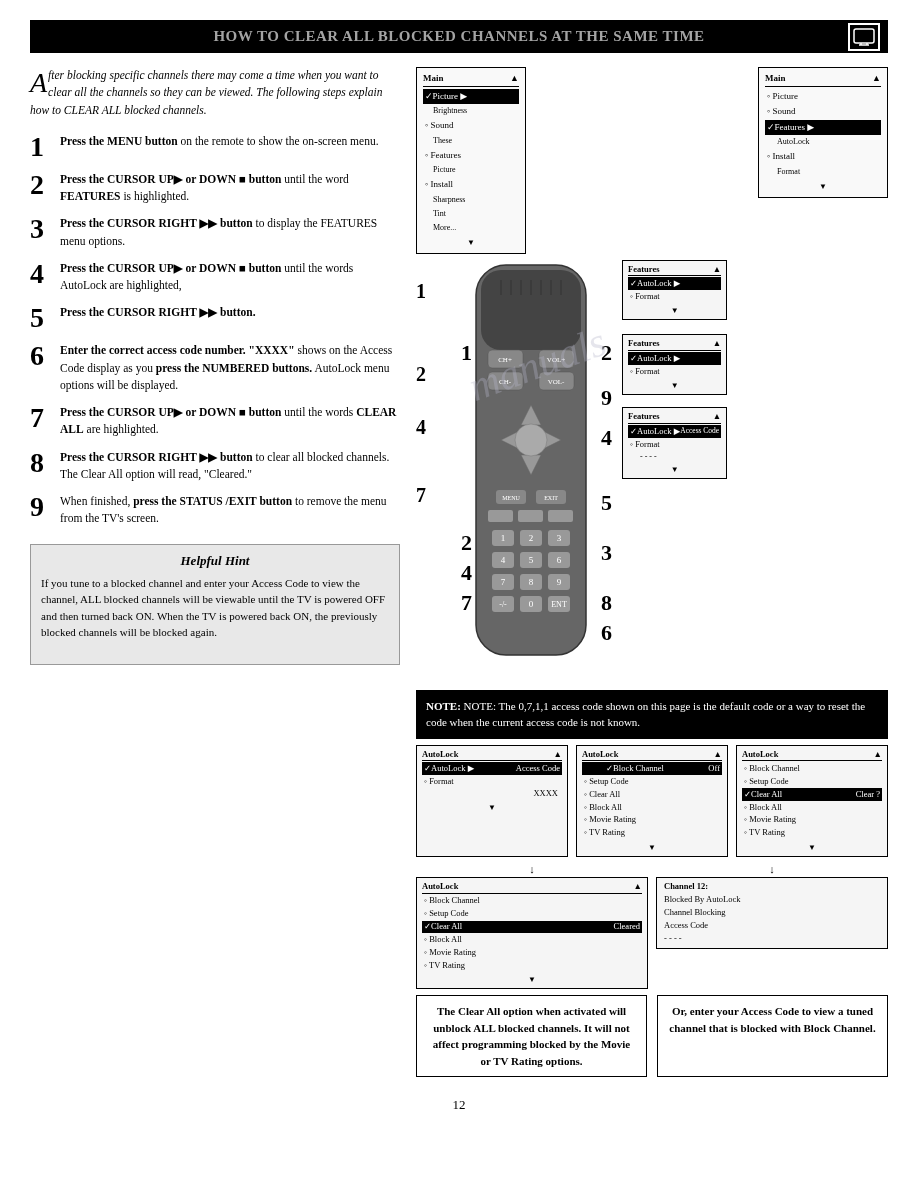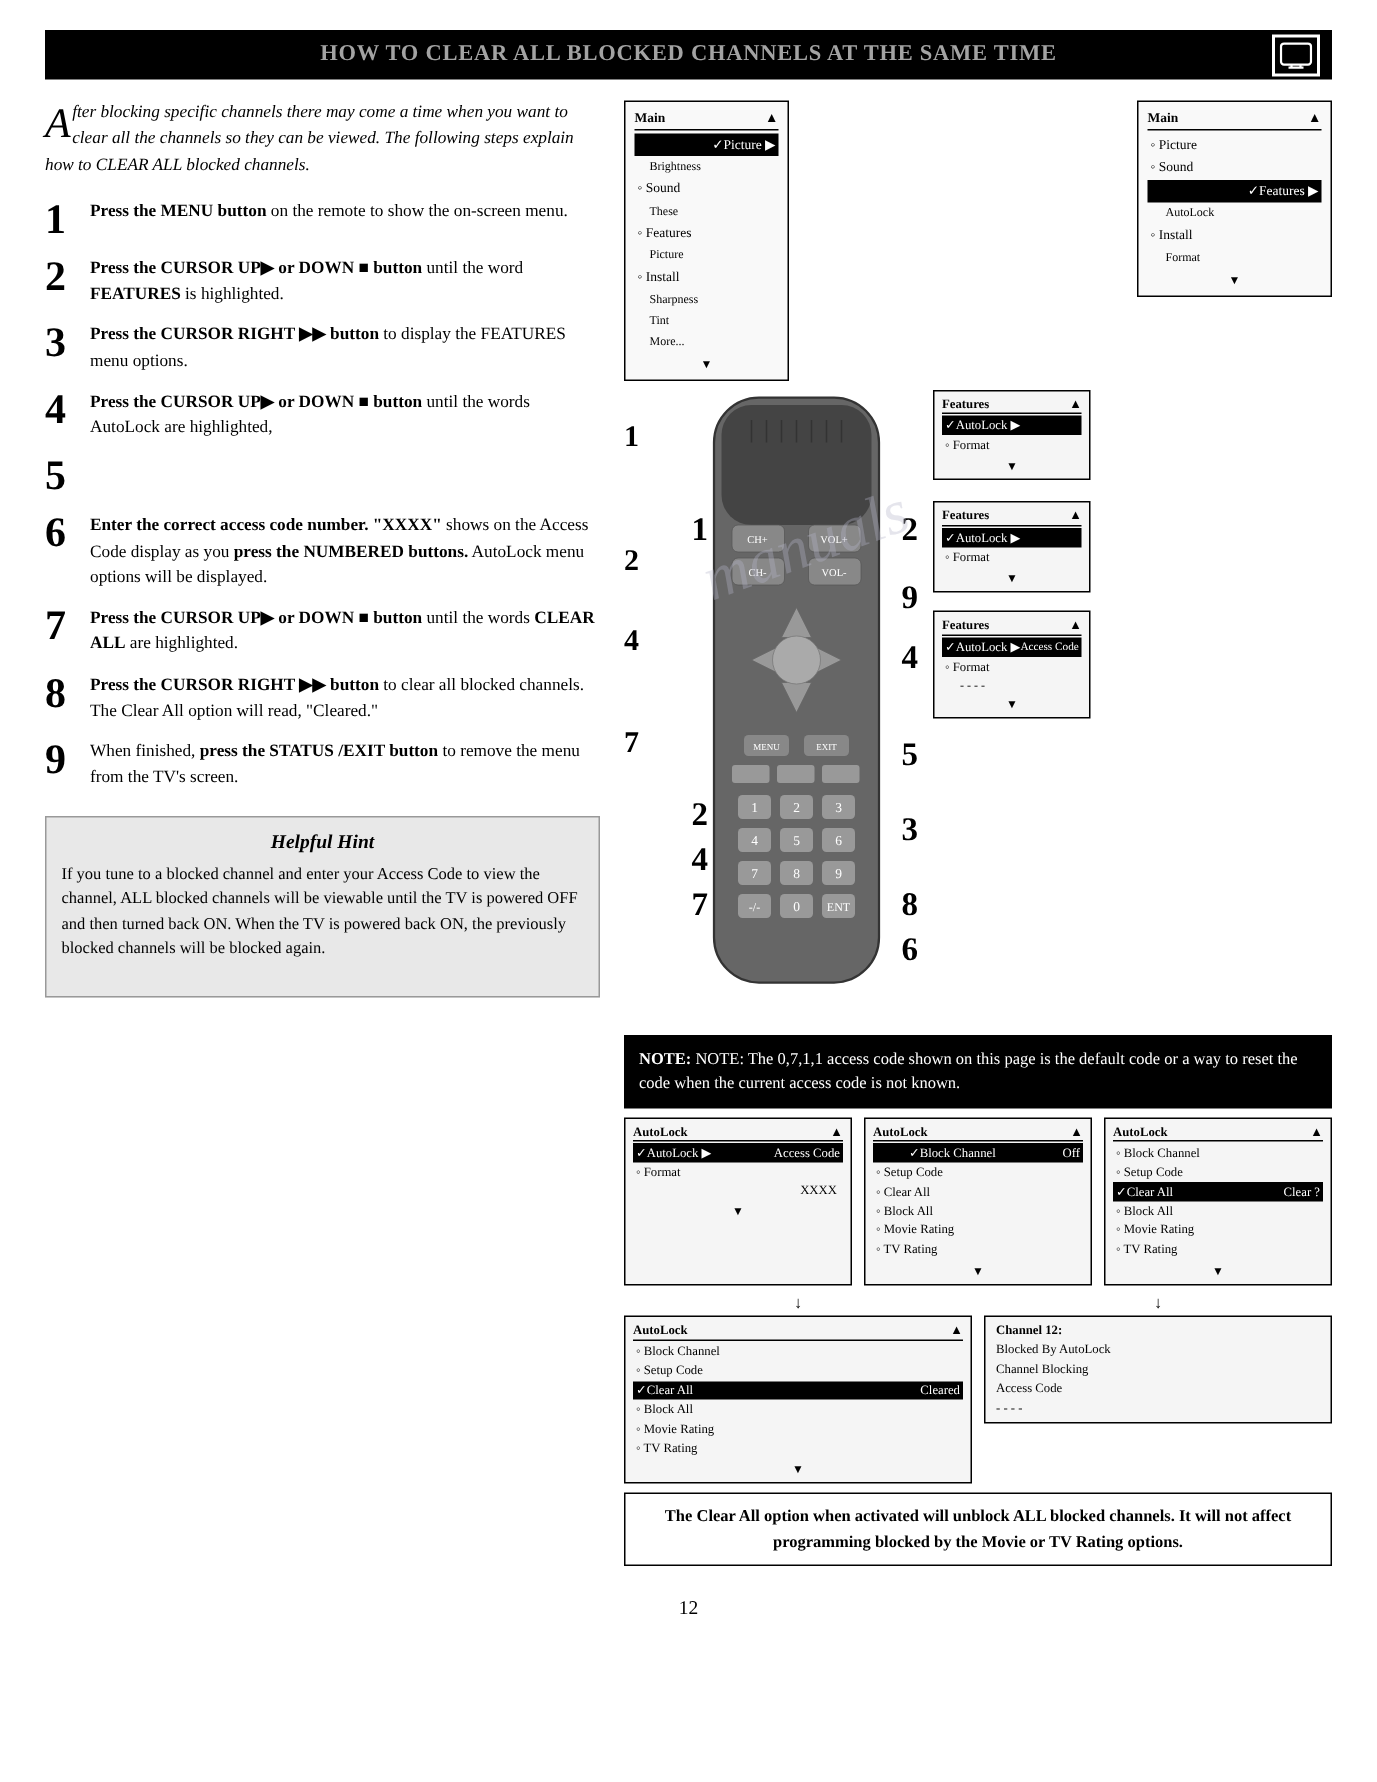--- a/index.html
+++ b/index.html
@@ -119,21 +119,20 @@
       margin-bottom: 2px;
       font-size: 9px;
     }
     .menu-screen .menu-item {
       padding: 1px 2px;
       font-size: 9px;
     }
     .menu-screen .menu-item.selected {
       background: #000;
       color: #fff;
-      text-align: right;
     }
     .menu-screen .scroll-indicator {
       text-align: center;
       font-size: 8px;
       margin-top: 2px;
     }
 
     
     .note-box {
       background: #000;
@@ -281,20 +280,21 @@
         <div class="step-text"><strong>Press the CURSOR RIGHT ▶▶ button</strong> to display the FEATURES menu options.</div>
       </li>
 
       <li class="step-item">
         <div class="step-number">4</div>
         <div class="step-text"><strong>Press the CURSOR UP▶ or DOWN ■ button</strong> until the words AutoLock are highlighted,</div>
       </li>
 
       <li class="step-item">
         <div class="step-number">5</div>
+        <div class="step-text"><strong>Press the CURSOR RIGHT ▶▶ button.</strong></div>
       </li>
 
       <li class="step-item">
         <div class="step-number">6</div>
         <div class="step-text"><strong>Enter the correct access code number. "XXXX"</strong> shows on the Access Code display as you <strong>press the NUMBERED buttons.</strong> AutoLock menu options will be displayed.</div>
       </li>
 
       <li class="step-item">
         <div class="step-number">7</div>
         <div class="step-text"><strong>Press the CURSOR UP▶ or DOWN ■ button</strong> until the words <strong>CLEAR ALL</strong> are highlighted.</div>
@@ -586,18 +586,21 @@
           <div class="ms-item">Access Code</div>
           <div class="ms-item">- - - -</div>
         </div>
       </div>
     </div>
 
     <div class="screens-bottom-pair">
       <div class="info-caption">
         <strong>The Clear All option when activated will unblock ALL blocked channels. It will not affect programming blocked by the Movie or TV Rating options.</strong>
       </div>
+      <div class="info-caption">
+        <strong>Or, enter your Access Code to view a tuned channel that is blocked with Block Channel.</strong>
+      </div>
     </div>
 
   </div>
 </div>
 
 <div class="page-number">12</div>
 
 </body></html>

